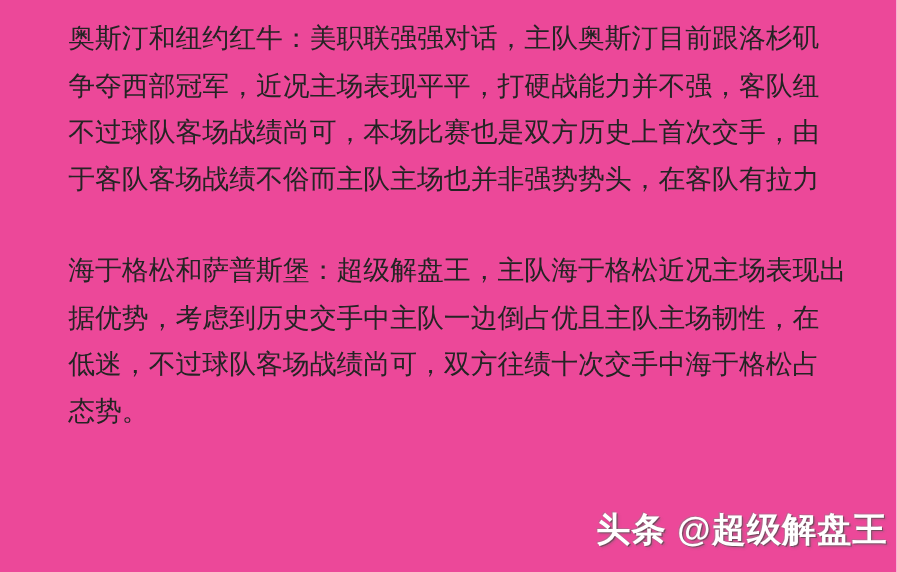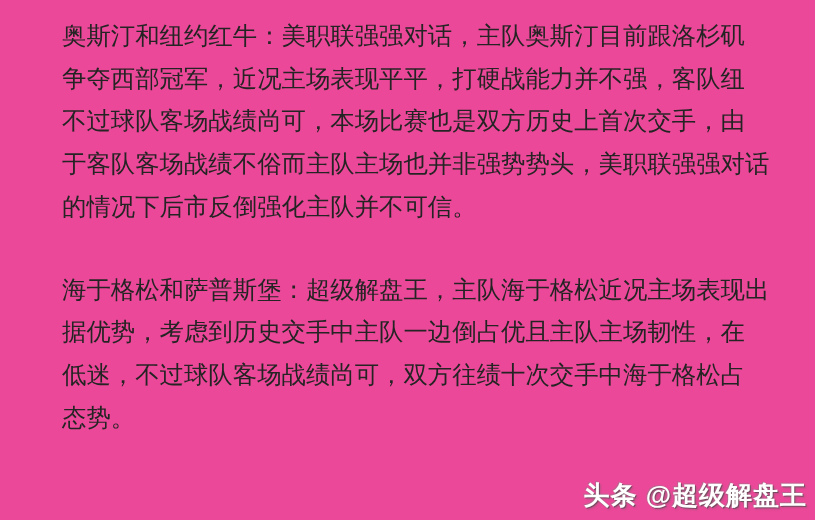--- a/index.html
+++ b/index.html
@@ -33,44 +33,43 @@
     margin-top: 40px;
   }
   .text-line {
     display: block;
     white-space: nowrap;
     letter-spacing: 0;
   }
   .watermark {
     position: absolute;
     right: 8px;
-    bottom: 7px;
-    font-size: 26px;
+    bottom: 17px;
+    font-size: 31px;
     font-weight: 700;
     letter-spacing: 1px;
     color: #ffffff;
     text-shadow:
       1px 1px 0 rgba(70, 70, 70, 0.60),
       -1px -1px 0 rgba(130, 130, 130, 0.45),
       2px 2px 2px rgba(100, 100, 100, 0.35);
     user-select: none;
   }
 </style>
 </head>
 <body>
 
 <div class="page">
   <div class="article-body">
 
     <p class="para">
       <span class="text-line">奥斯汀和纽约红牛：美职联强强对话，主队奥斯汀目前跟洛杉矶</span>
       <span class="text-line">争夺西部冠军，近况主场表现平平，打硬战能力并不强，客队纽</span>
       <span class="text-line">不过球队客场战绩尚可，本场比赛也是双方历史上首次交手，由</span>
-      <span class="text-line">于客队客场战绩不俗而主队主场也并非强势势头，美职联强强对话</span>
-      <span class="text-line">的情况下后市反倒强化主队并不可信。</span>
+      <span class="text-line">于客队客场战绩不俗而主队主场也并非强势势头，在客队有拉力</span>
     </p>
 
     <p class="para">
       <span class="text-line">海于格松和萨普斯堡：超级解盘王，主队海于格松近况主场表现出</span>
       <span class="text-line">据优势，考虑到历史交手中主队一边倒占优且主队主场韧性，在</span>
       <span class="text-line">低迷，不过球队客场战绩尚可，双方往绩十次交手中海于格松占</span>
       <span class="text-line">态势。</span>
     </p>
 
   </div>

